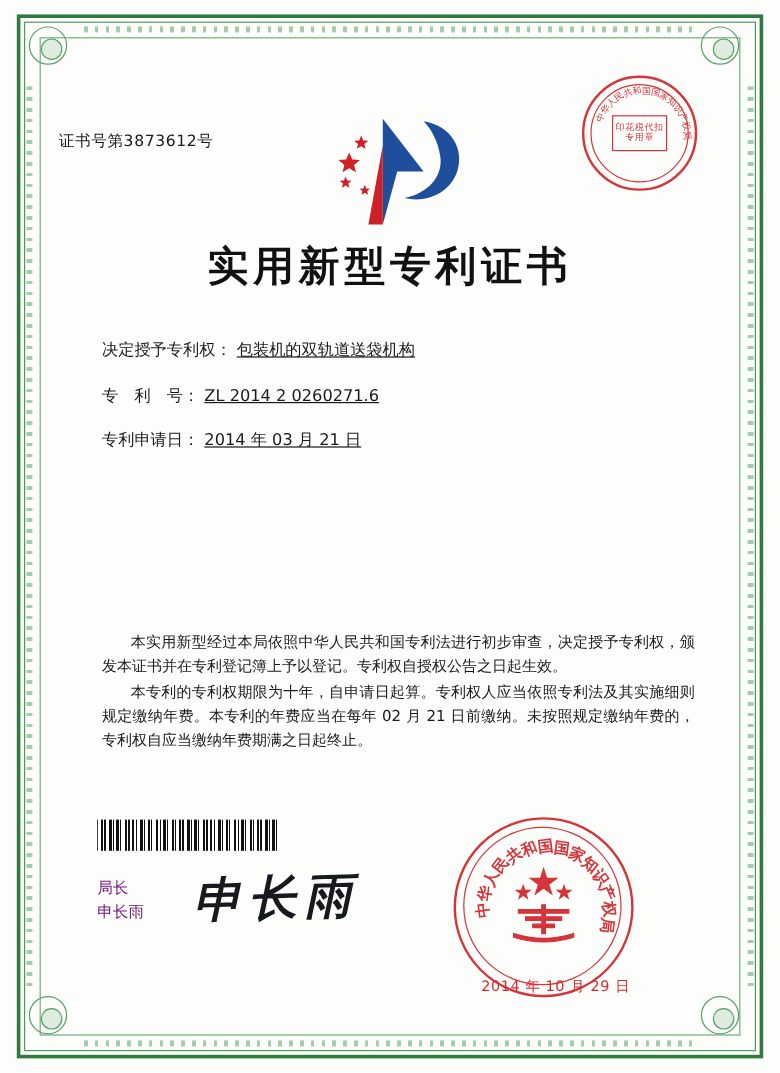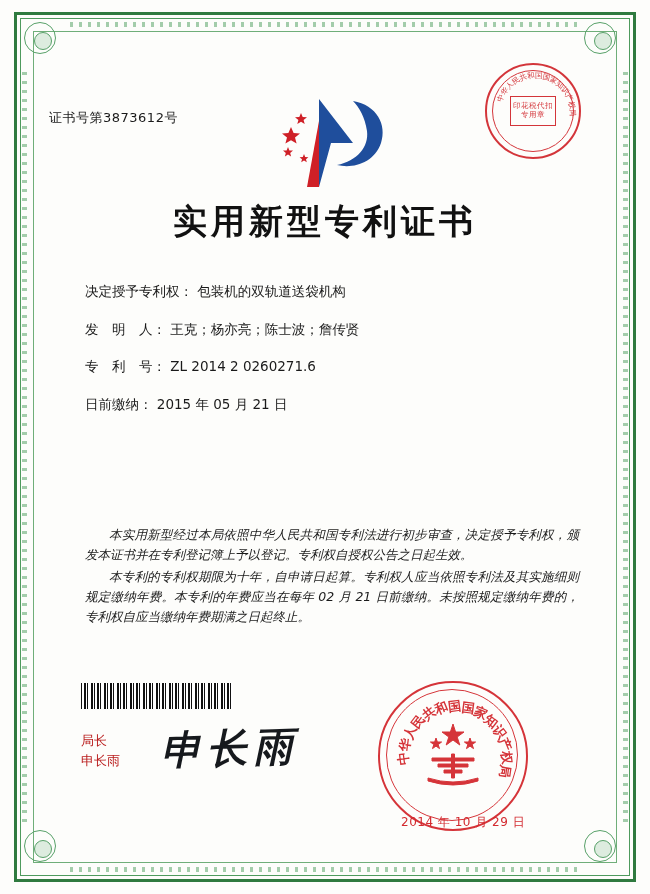--- a/index.html
+++ b/index.html
@@ -196,36 +196,36 @@
   }
   .field-row {
     margin-bottom: 19.5px;
     white-space: nowrap;
   }
   .field-label {
     display: inline;
   }
   .field-value {
     display: inline;
+    text-decoration: underline;
   }
 
   .paragraphs {
     position: absolute;
     left: 52px;
     top: 494px;
     width: 494px;
     font-size: 12.5px;
     line-height: 20px;
     color: #1a1a1a;
     text-align: justify;
   }
   .paragraphs p {
     margin: 0 0 2px 0;
     text-indent: 24px;
-    font-style: italic;
   }
 
   
   .barcode {
     position: absolute;
     left: 48px;
     top: 652px;
     width: 152px;
     height: 26px;
     background-image: repeating-linear-gradient(90deg,
@@ -235,21 +235,21 @@
       #111 10px, #111 12px, #fff 12px, #fff 13px);
   }
 
   
   .sig-label {
     position: absolute;
     left: 48px;
     top: 700px;
     font-size: 13px;
     line-height: 20px;
-    color: #b91c1c;
+    color: #701a75;
   }
   .sig-script {
     position: absolute;
     left: 128px;
     top: 690px;
     font-family: "DejaVu Serif", serif;
     font-size: 40px;
     font-style: italic;
     font-weight: bold;
     color: #16191d;
@@ -376,30 +376,26 @@
     </div>
 
     <div class="main-title">实用新型专利证书</div>
 
     <div class="fields">
       <div class="field-row">
         <span class="field-label">决定授予专利权：</span>
         <span class="field-value">包装机的双轨道送袋机构</span>
       </div>
       <div class="field-row">
-        <span class="field-label">发　明　人：</span>
-        <span class="field-value">王克；杨亦亮；陈士波；詹传贤</span>
-      </div>
-      <div class="field-row">
         <span class="field-label">专　利　号：</span>
         <span class="field-value">ZL 2014 2 0260271.6</span>
       </div>
       <div class="field-row">
-        <span class="field-label">日前缴纳：</span>
-        <span class="field-value">2015 年 05 月 21 日</span>
+        <span class="field-label">专利申请日：</span>
+        <span class="field-value">2014 年 03 月 21 日</span>
       </div>
     </div>
 
     <div class="paragraphs">
       <p>本实用新型经过本局依照中华人民共和国专利法进行初步审查，决定授予专利权，颁发本证书并在专利登记簿上予以登记。专利权自授权公告之日起生效。</p>
       <p>本专利的专利权期限为十年，自申请日起算。专利权人应当依照专利法及其实施细则规定缴纳年费。本专利的年费应当在每年 02 月 21 日前缴纳。未按照规定缴纳年费的，专利权自应当缴纳年费期满之日起终止。</p>
     </div>
 
     <div class="barcode"></div>
 

